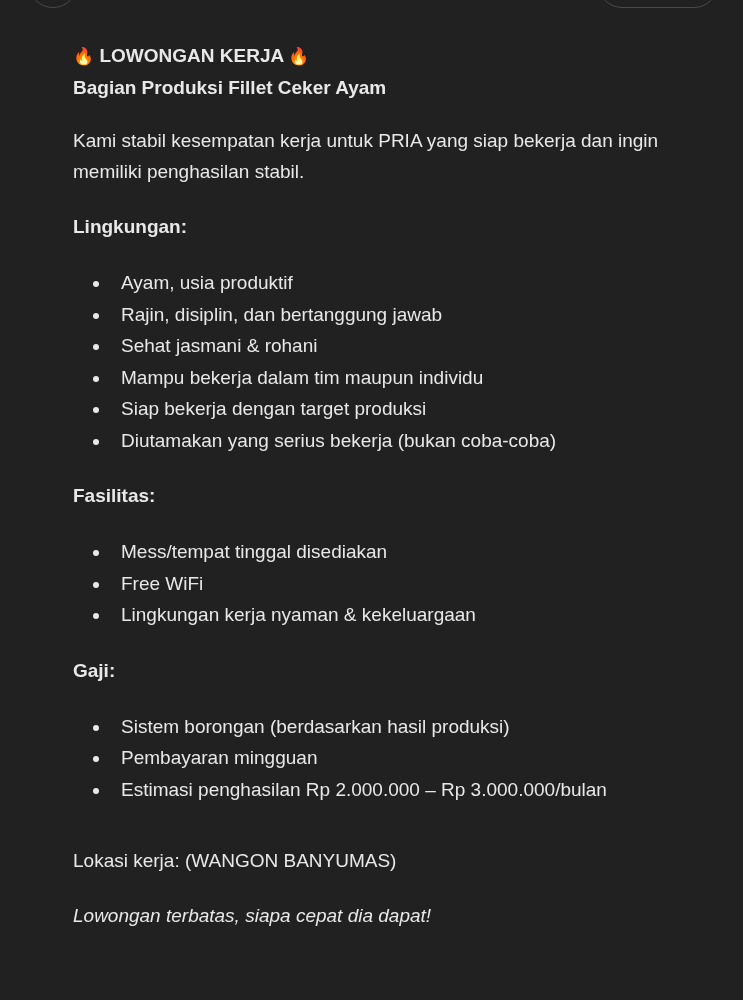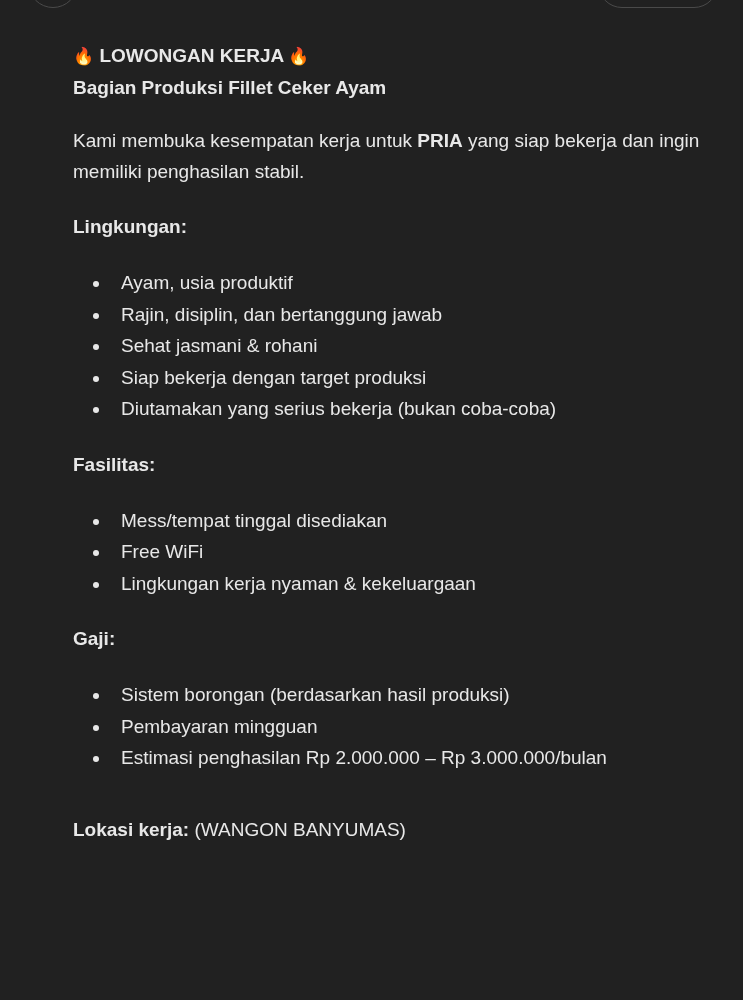--- a/index.html
+++ b/index.html
@@ -19,21 +19,21 @@
     }
     .top-pill-btn {
       position: absolute; left: 598px; top: -40px;
       width: 120px; height: 48px; border-radius: 24px;
       border: 1.5px solid #4a4a4a;
     }
     .content {
       position: absolute; left: 73px; top: 40px; width: 640px;
       font-size: 19px; line-height: 31px;
     }
-    .bold { font-weight: bold; }
+    .bold { font-weight: normal; }
     .heading-line { font-weight: bold; font-size: 19px; line-height: 31px; }
     .emoji { font-size: 17px; }
     .para { margin-top: 22px; }
     .section-title { font-weight: bold; margin-top: 24px; }
     ul.bullets {
       list-style: none; margin-top: 25px; margin-bottom: 0;
     }
     ul.bullets li {
       position: relative; padding-left: 48px; line-height: 31.5px;
     }
@@ -56,27 +56,28 @@
 <div class="top-pill-btn"></div>
 
 <div class="content">
   <div class="heading-line">
     <span class="emoji">🔥</span>
     <span>LOWONGAN KERJA</span>
     <span class="emoji">🔥</span>
   </div>
   <div class="heading-line">Bagian Produksi Fillet Ceker Ayam</div>
 
-  <div class="para"><span>Kami membuka kesempatan kerja untuk </span><span class="bold">PRIA</span><span> yang siap bekerja dan ingin memiliki penghasilan stabil.</span></div>
+  <div class="para"><span>Kami stabil kesempatan kerja untuk </span><span class="bold">PRIA</span><span> yang siap bekerja dan ingin memiliki penghasilan stabil.</span></div>
 
   <div class="section-title">Lingkungan:</div>
   <ul class="bullets">
     <li>Ayam, usia produktif</li>
     <li>Rajin, disiplin, dan bertanggung jawab</li>
     <li>Sehat jasmani &amp; rohani</li>
+    <li>Mampu bekerja dalam tim maupun individu</li>
     <li>Siap bekerja dengan target produksi</li>
     <li>Diutamakan yang serius bekerja (bukan coba-coba)</li>
   </ul>
 
   <div class="section-title">Fasilitas:</div>
   <ul class="bullets">
     <li>Mess/tempat tinggal disediakan</li>
     <li>Free WiFi</li>
     <li>Lingkungan kerja nyaman &amp; kekeluargaan</li>
   </ul>
@@ -84,13 +85,14 @@
   <div class="section-title">Gaji:</div>
   <ul class="bullets">
     <li>Sistem borongan (berdasarkan hasil produksi)</li>
     <li>Pembayaran mingguan</li>
     <li>Estimasi penghasilan Rp 2.000.000 – Rp 3.000.000/bulan</li>
   </ul>
 
   <div class="para" style="margin-top:40px;"><span class="bold">Lokasi kerja:</span><span> (WANGON BANYUMAS)</span></div>
 
 
+  <div class="italic">Lowongan terbatas, siapa cepat dia dapat!</div>
 </div>
 
 </body></html>

